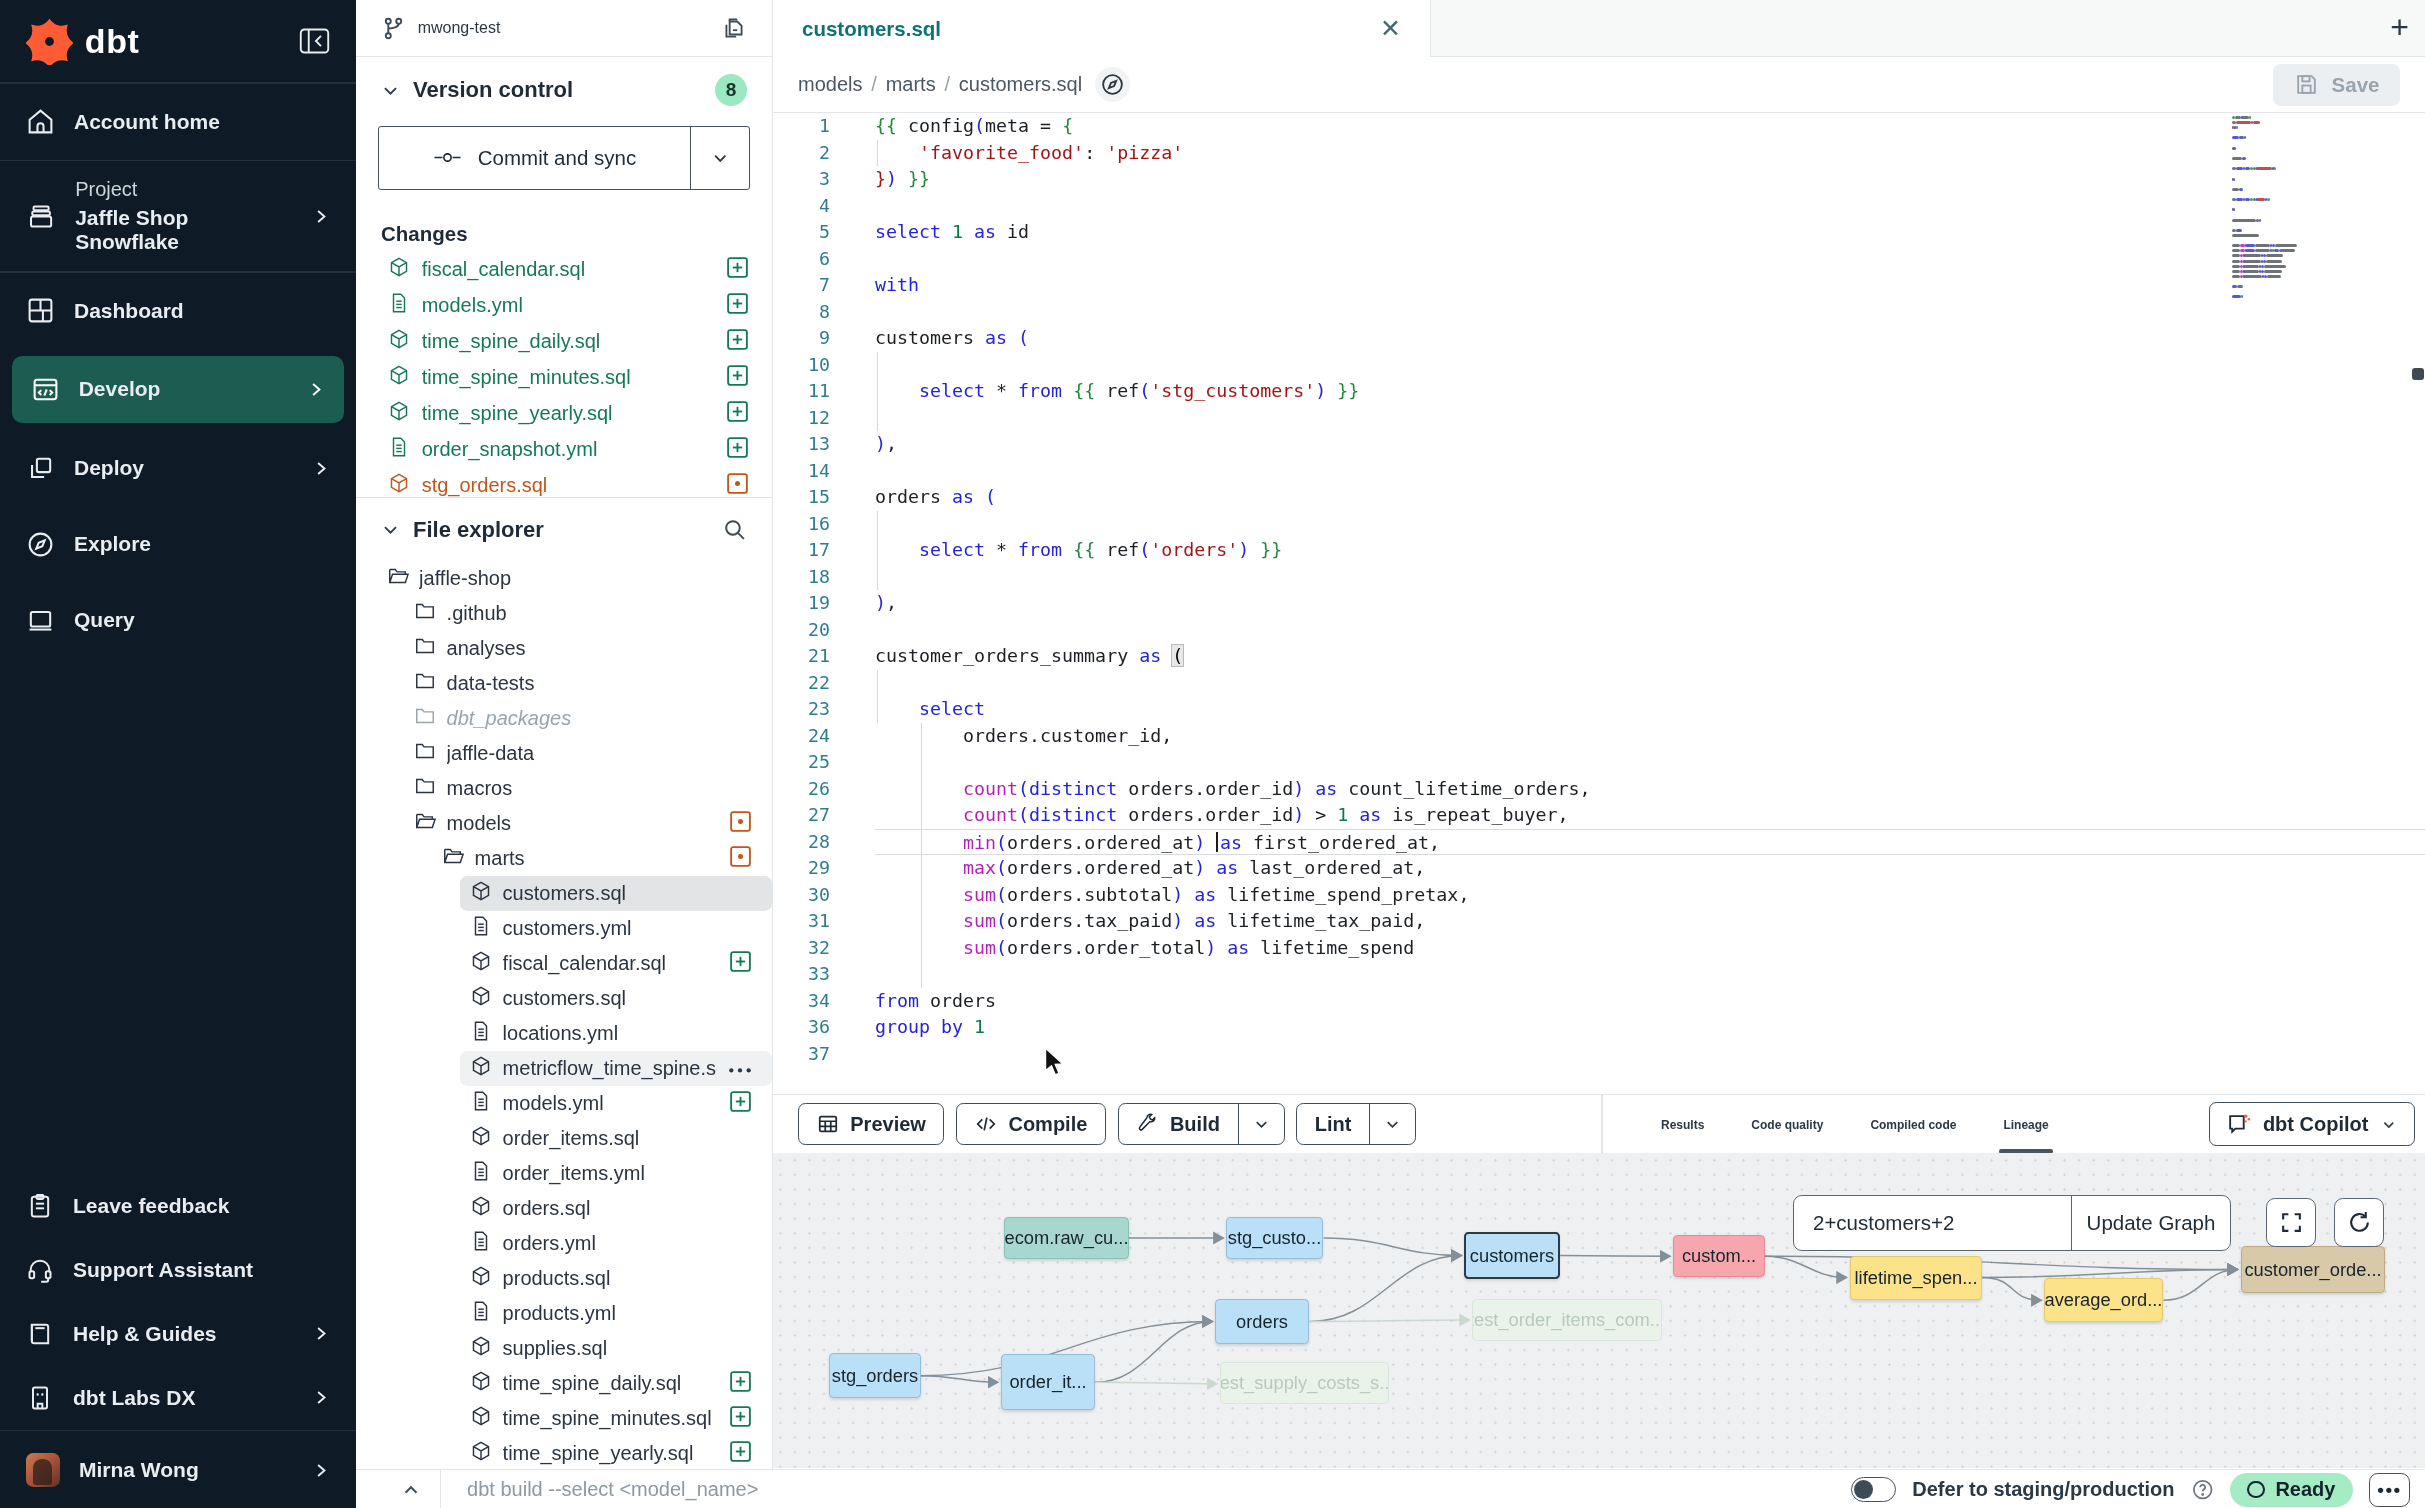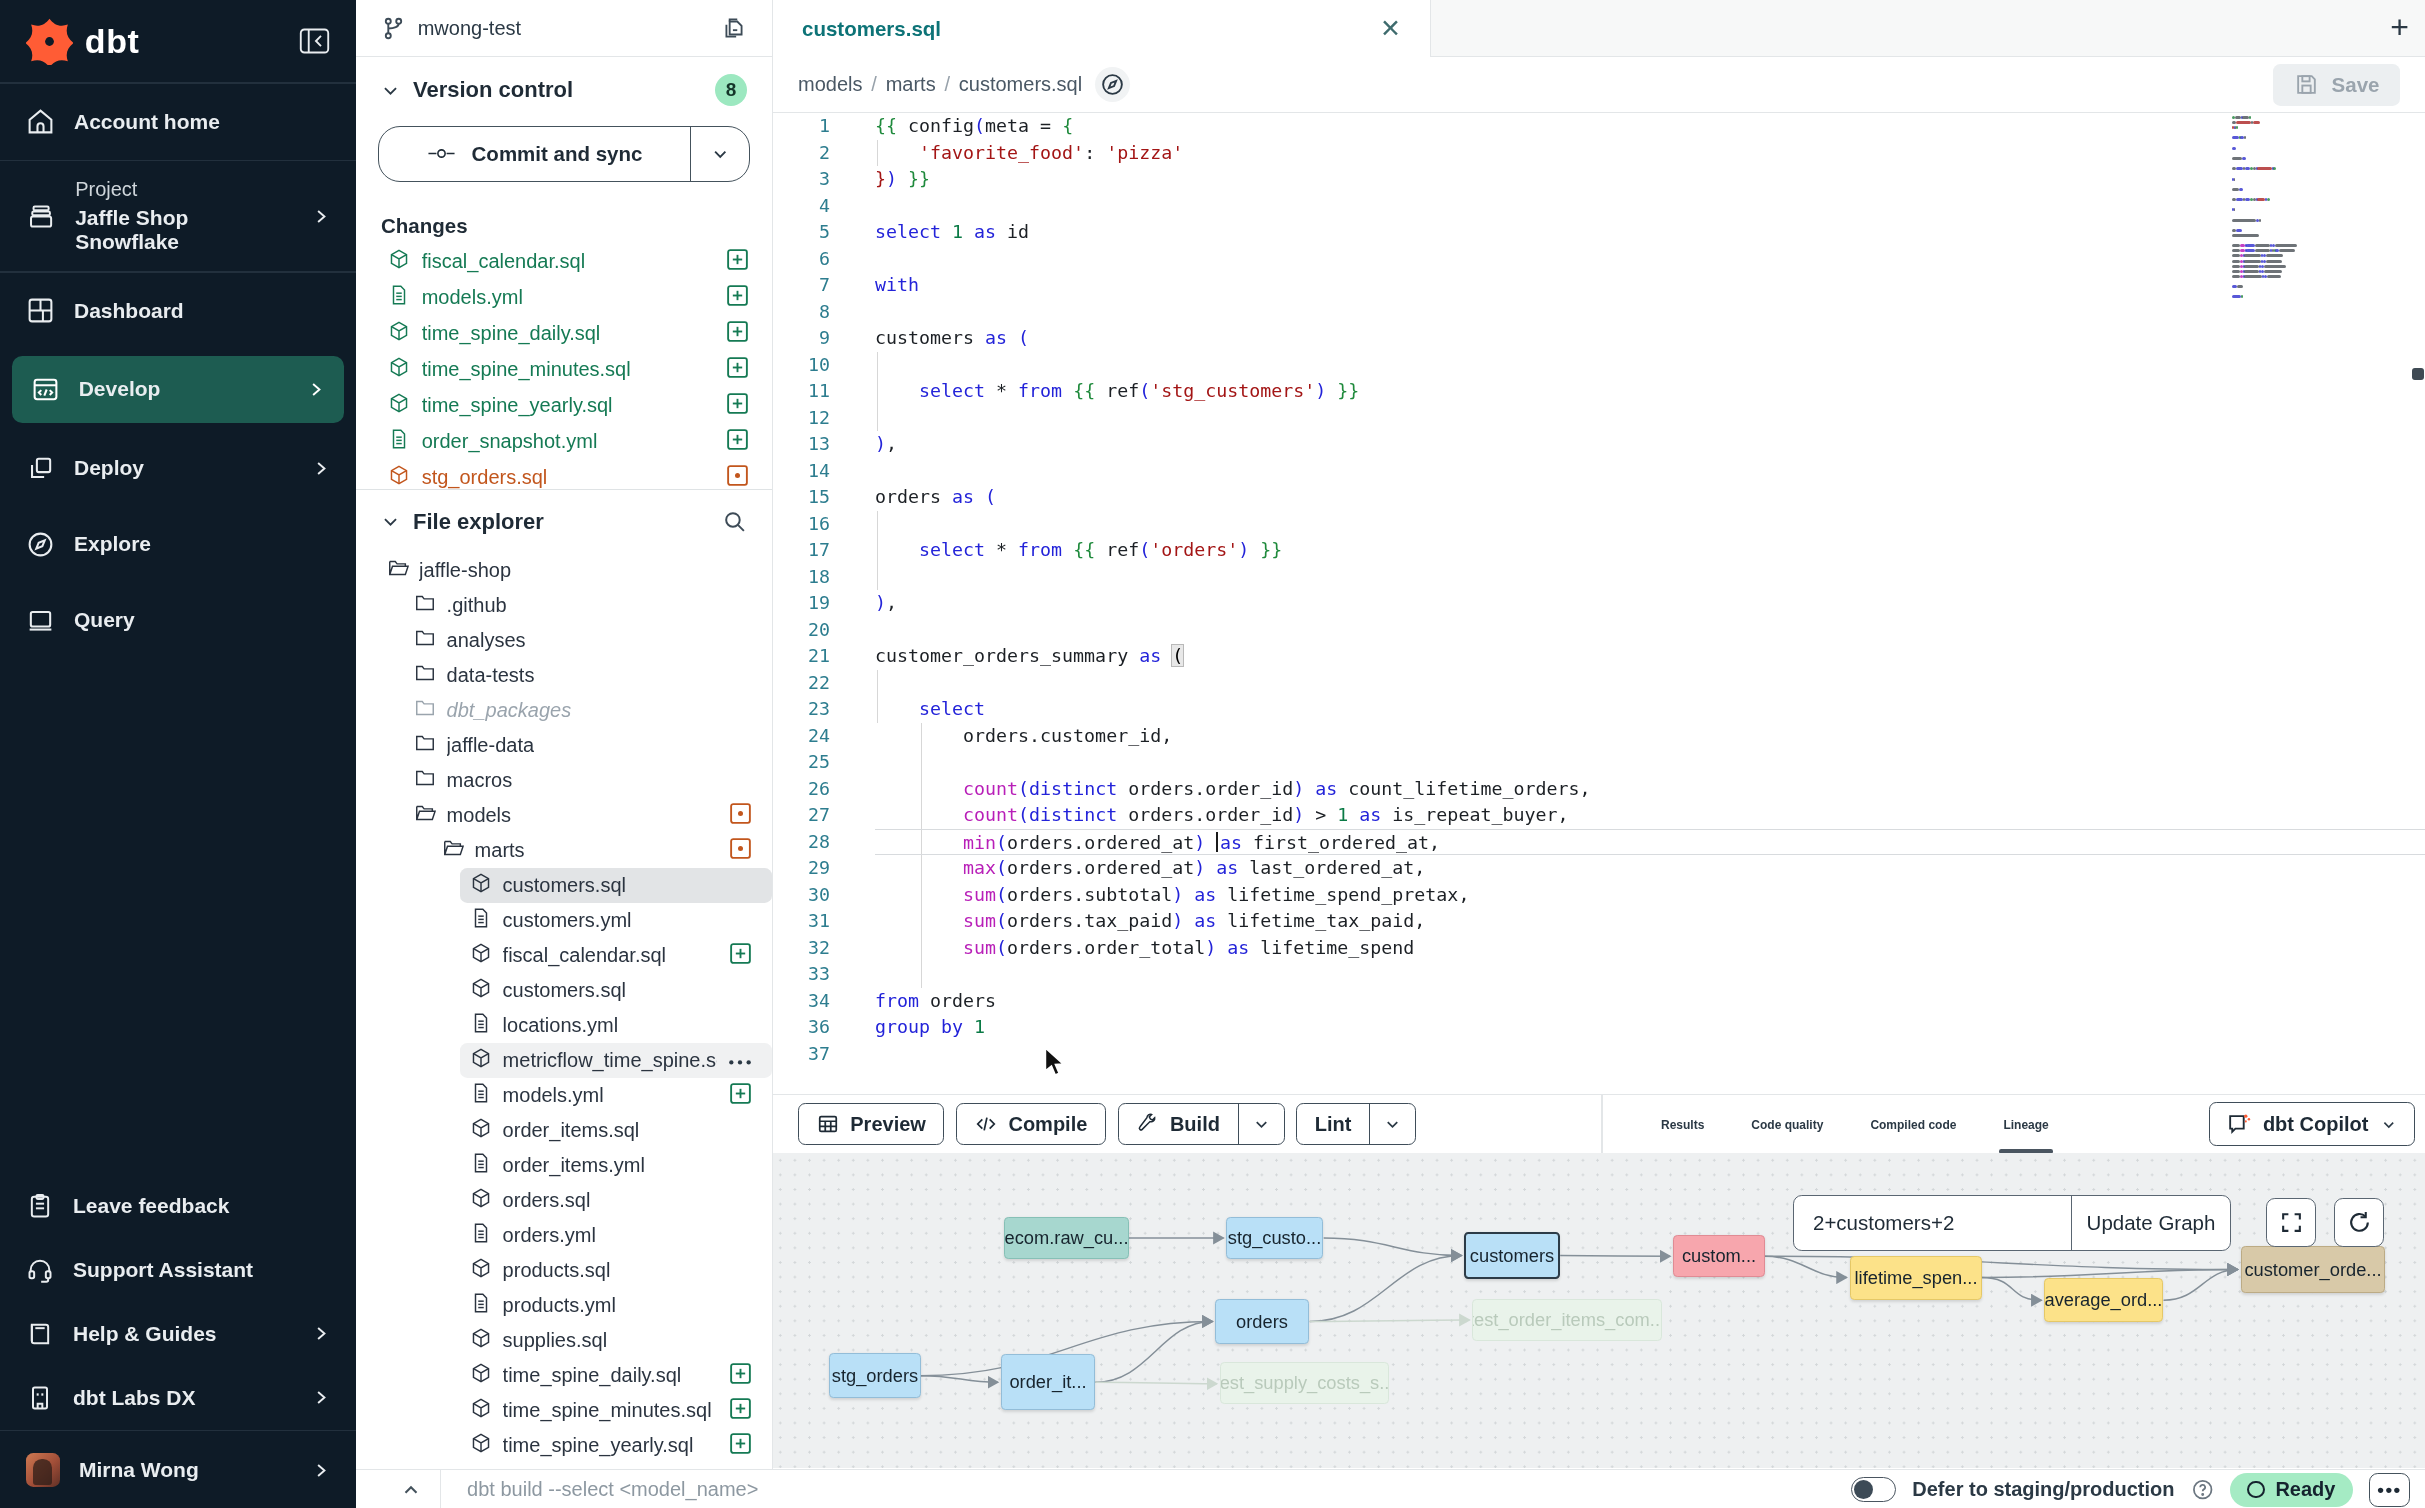--- a/index.html
+++ b/index.html
@@ -25,28 +25,28 @@
   .avatar { width:34px; height:34px; border-radius:7.3px;
     background:linear-gradient(135deg,#d07a52 0%,#a14e38 55%,#5f3026 100%); position:relative; overflow:hidden; }
   .avatar::after{ content:""; position:absolute; left:7.3px; top:5.9px; width:19px; height:26px;
     background:#2e1d18; border-radius:8.8px 8.8px 2.9px 2.9px; opacity:.75;}
   svg.ic { display:block; }
 
   
   #panel { position:absolute; left:356px; top:0; width:417px; height:1509px;
     background:#fff; border-right:1.5px solid #e3e6e8; }
   .panel-top { display:flex; align-items:center; height:57px; padding:0 25px; gap:11.7px;
-    border-bottom:1.5px solid #e3e6e8; font-size:20px; color:#2b3945; }
+    border-bottom:1.5px solid #e3e6e8; font-size:16px; color:#2b3945; }
   .panel-top .copy { margin-left:auto; cursor:pointer; }
   .sec-head { display:flex; align-items:center; gap:13px; padding:0 25px; height:66px;
     font-size:22px; font-weight:700; color:#1f2b36; }
   .badge8 { margin-left:auto; width:32px; height:32px; border-radius:50%; background:#9ce8c0;
     color:#143529; font-size:19px; font-weight:700; display:flex; align-items:center; justify-content:center; }
-  .commit-btn { display:flex; align-items:stretch; margin:2.9px 22px 0 22px; height:56px;
-    border:1.5px solid #44525c; border-radius:22px; overflow:hidden; background:#fff; cursor:pointer;font-weight:bold; }
+  .commit-btn { display:flex; align-items:stretch; margin:2.9px 22px 0 22px; height:64px;
+    border:1.5px solid #44525c; border-radius:3px; overflow:hidden; background:#fff; cursor:pointer; }
   .commit-main { flex:1; display:flex; align-items:center; gap:16px; justify-content:center; font-size:20.5px; color:#1f2b36; }
   .commit-chev { width:59px; display:flex; align-items:center; justify-content:center; border-left:1.5px solid #44525c; }
   .changes-label { padding:0 25px; margin-top:32px; font-size:20.5px; font-weight:700; color:#1f2b36; }
   #changes-list { margin-top:5.9px; height:245px; overflow:hidden; }
   .chg-row { display:flex; align-items:center; height:36px; padding:0 22px 0 32px; gap:11.7px; font-size:20px; cursor:pointer; }
   .chg-row .lbl { white-space:nowrap; overflow:hidden; }
   .chg-row .act { margin-left:auto; }
   .green { color:#157a54; } .orange { color:#c2561d; }
   .sec-split { height:1.5px; background:#dfe3e5; }
   .fe-head { height:63px; }

